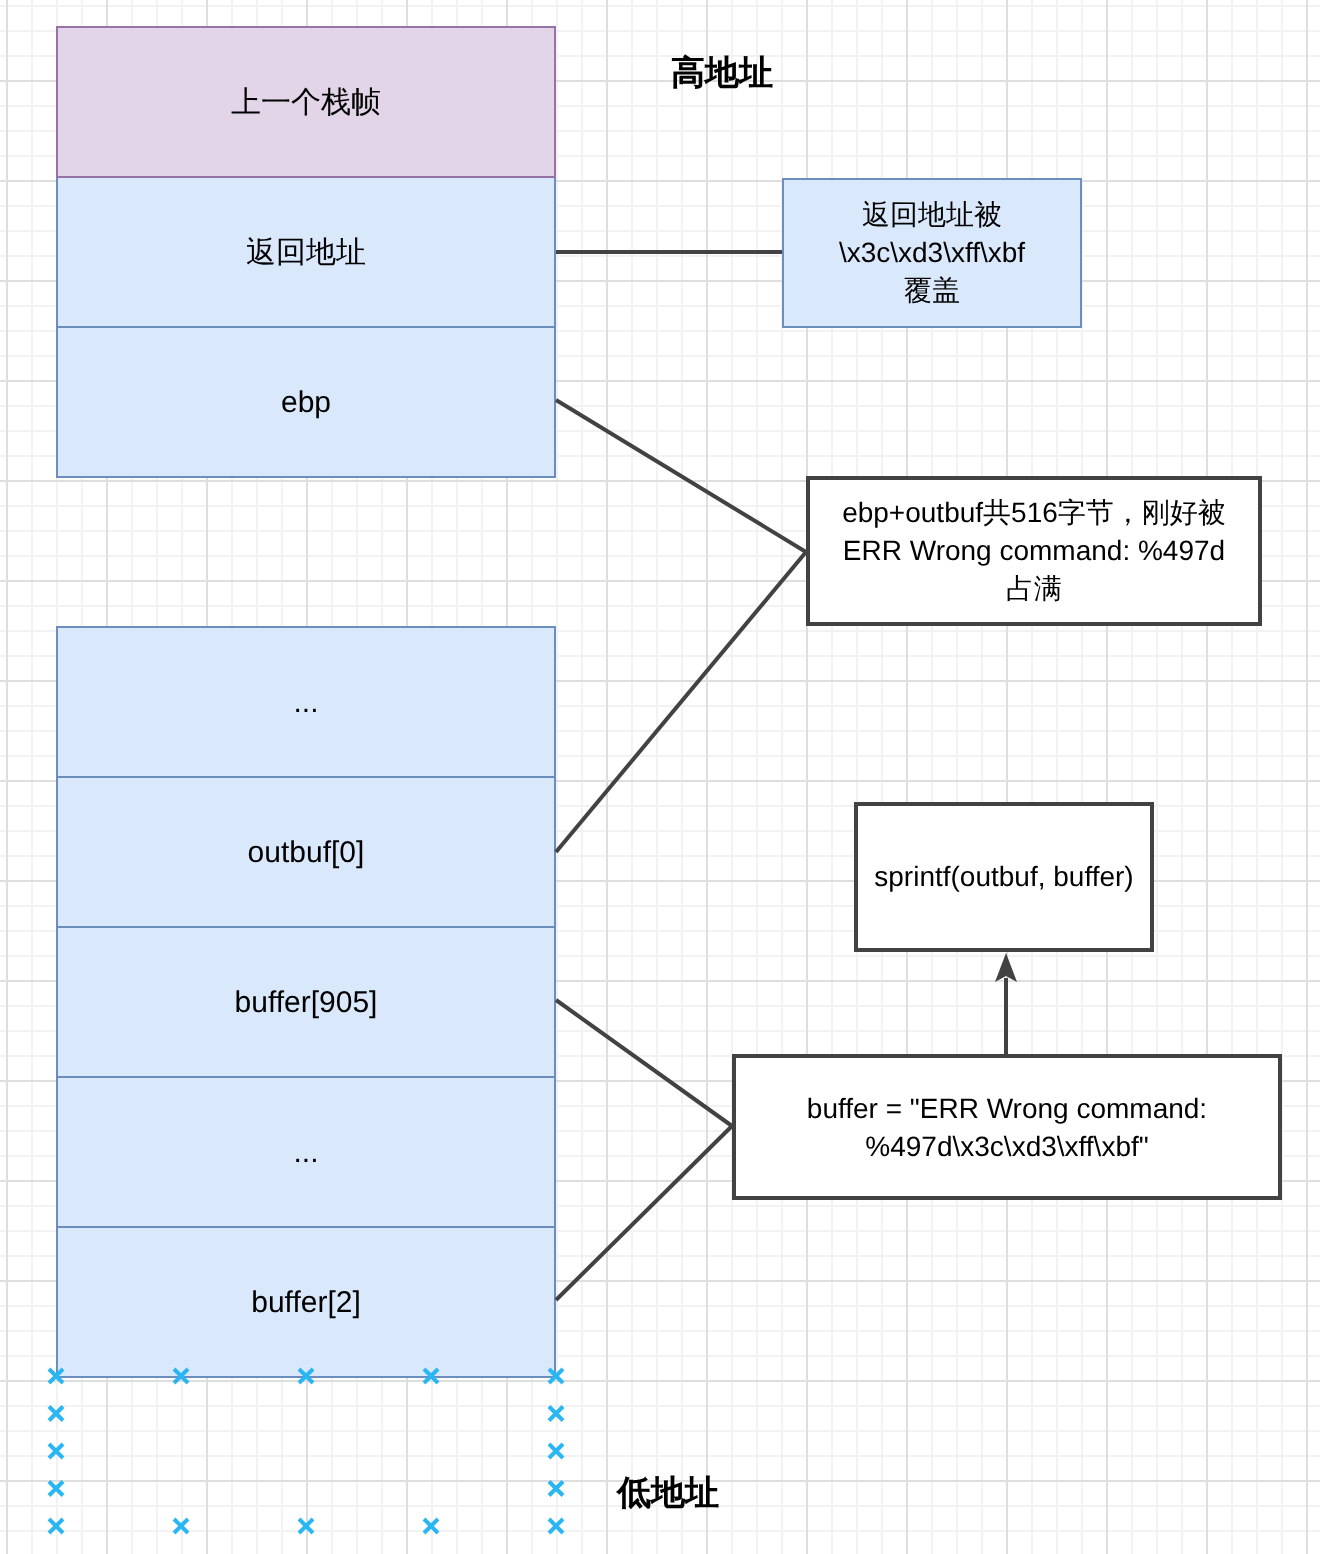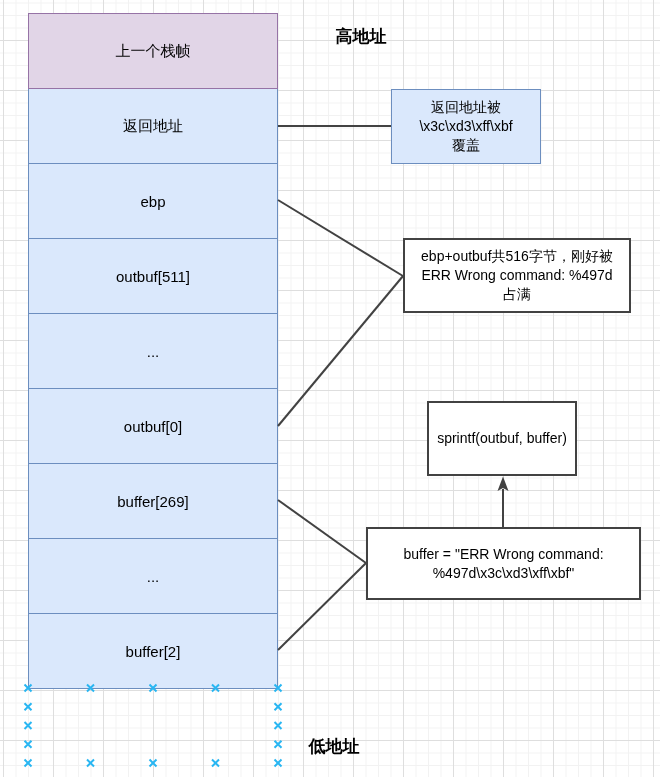--- a/index.html
+++ b/index.html
@@ -67,31 +67,28 @@
 
   <div class="stack-row row-purple" style="top:13px">
       <span>上一个栈帧</span>
     </div>
   <div class="stack-row row-blue" style="top:88px">
       <span>返回地址</span>
     </div>
   <div class="stack-row row-blue" style="top:163px">
       <span>ebp</span>
     </div>
-  <div class="stack-row row-blue" style="top:238px">
-      <span>outbuf[511]</span>
-    </div>
   <div class="stack-row row-blue" style="top:313px">
       <span>...</span>
     </div>
   <div class="stack-row row-blue" style="top:388px">
       <span>outbuf[0]</span>
     </div>
   <div class="stack-row row-blue" style="top:463px">
-      <span>buffer[269]</span>
+      <span>buffer[905]</span>
     </div>
   <div class="stack-row row-blue" style="top:538px">
       <span>...</span>
     </div>
   <div class="stack-row row-blue" style="top:613px">
       <span>buffer[2]</span>
     </div>
 
   <div class="float-label" id="hi-label">高地址</div>
   <div class="float-label" id="lo-label">低地址</div>

